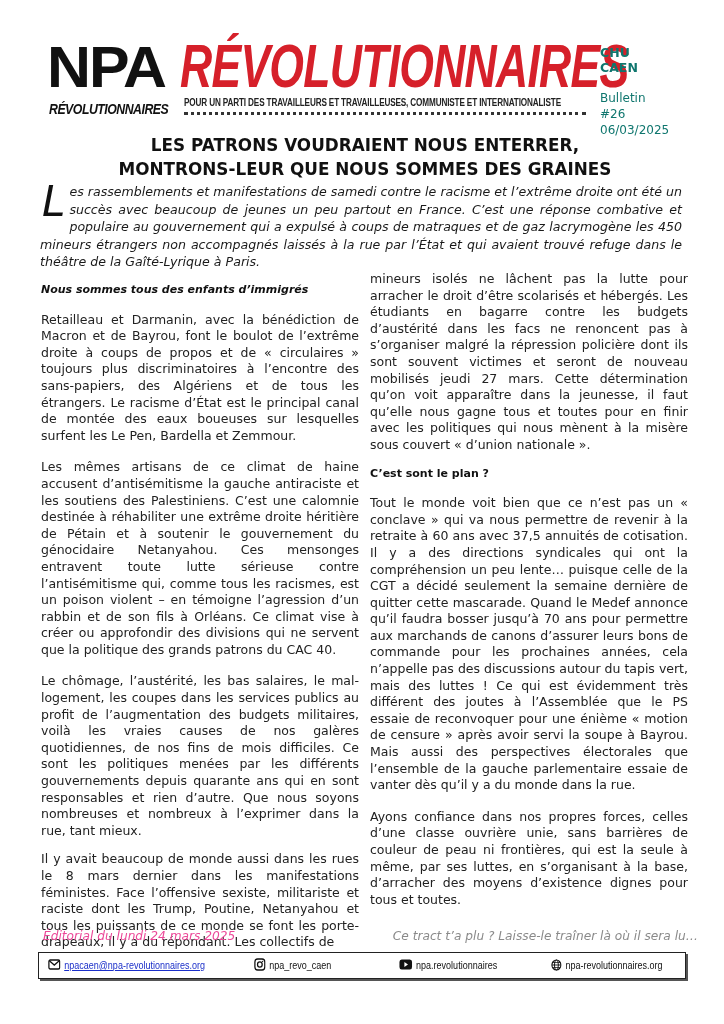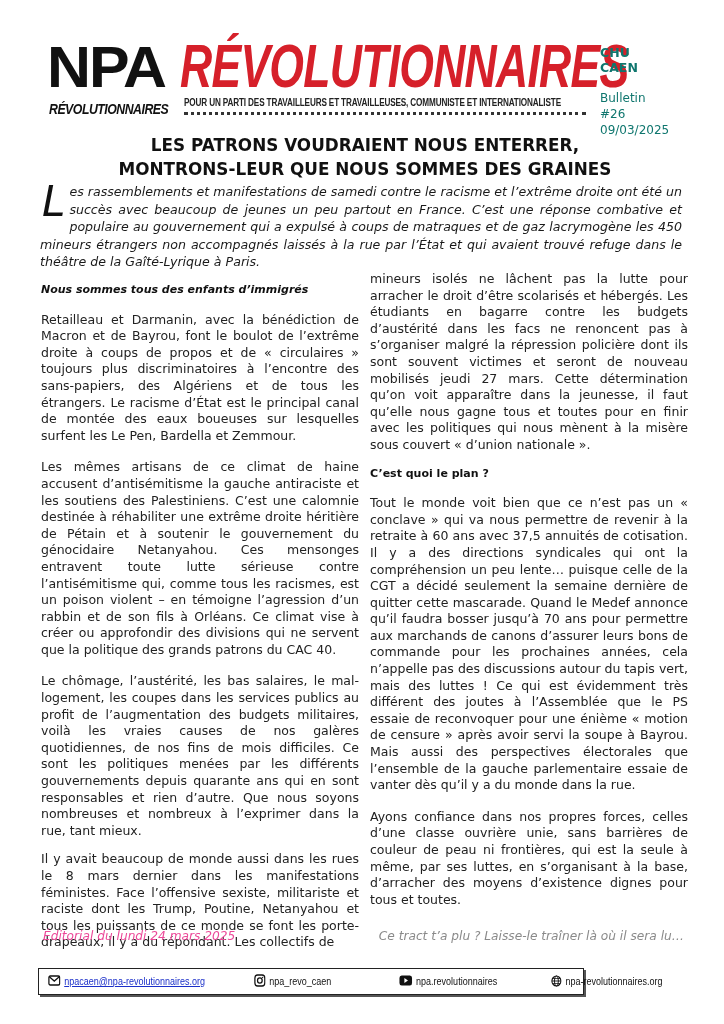--- a/index.html
+++ b/index.html
@@ -22,44 +22,44 @@
     .intro .dropcap { float: left; font-style: italic; font-size: 42px; line-height: 34px; margin: 2px 4px 0 2px; font-weight: normal; color: #111; }
 
     .col { position: absolute; top: 270px; width: 318px; font-size: 12.5px; line-height: 16.6px; text-align: justify; color: #222; }
     .col-left { left: 41px; }
     .col-right { left: 370px; top: 271px; }
     .col p { margin: 0 0 15px 0; hyphens: manual; }
     .col h3 { margin: 12px 0 13px 0; font-size: 11px; font-weight: bold; color: #111; }
     .col h3.italic { font-style: italic; }
 
     .footer-left { position: absolute; left: 43px; top: 929px; font-style: italic; font-size: 12.2px; color: #ec4899; }
-    .footer-right { position: absolute; right: 40px; top: 929px; font-style: italic; font-size: 12.2px; color: #8a8a8a; }
+    .footer-right { position: absolute; right: 26px; top: 929px; font-style: italic; font-size: 12.2px; color: #8a8a8a; }
 
-    .contact-bar { position: absolute; left: 38px; top: 952px; width: 546px; height: 27px; border: 1.5px solid #222; box-sizing: border-box; box-shadow: 2px 2px 0 #555; display: flex; align-items: center; font-family: "Liberation Sans", sans-serif; font-size: 10px; color: #111; margin-top: 16px; }
+    .contact-bar { position: absolute; left: 38px; top: 952px; width: 648px; height: 27px; border: 1.5px solid #222; box-sizing: border-box; box-shadow: 2px 2px 0 #555; display: flex; align-items: center; font-family: "Liberation Sans", sans-serif; font-size: 10px; color: #111; }
     .contact-item { position: absolute; display: flex; align-items: center; gap: 4px; white-space: nowrap; transform: scaleX(0.9); transform-origin: left; }
     .contact-item a { color: #1b2fc9; text-decoration: underline; }
     .ci-mail { left: 9px; }
     .ci-insta { left: 215px; }
     .ci-yt { left: 360px; }
     .ci-web { left: 512px; }
     .ic { display: inline-block; }
   </style>
 </head>
 <body>
 
 <header class="masthead">
   <div class="npa-logo">NPA</div>
   <div class="npa-sub">RÉVOLUTIONNAIRES</div>
   <div class="revo-title">RÉVOLUTIONNAIRES</div>
   <div class="revo-tagline">POUR UN PARTI DES TRAVAILLEURS ET TRAVAILLEUSES, COMMUNISTE ET INTERNATIONALISTE</div>
   <div class="dotted"></div>
   <div class="meta">
     <div class="site">CHU CAEN</div>
     <div class="line">Bulletin #26</div>
-    <div class="line">09/03/2025</div>
+    <div class="line">06/03/2025</div>
   </div>
 </header>
 
 <h1 class="headline" style="margin:0;">
   <div>LES PATRONS VOUDRAIENT NOUS ENTERRER,</div>
   <div>MONTRONS-LEUR QUE NOUS SOMMES DES GRAINES</div>
 </h1>
 
 <div class="intro">
   <span class="dropcap">L</span><span>es rassemblements et manifestations de samedi contre le racisme et l’extrême droite ont été un succès avec beaucoup de jeunes un peu partout en France. C’est une réponse combative et populaire au gouvernement qui a expulsé à coups de matraques et de gaz lacrymogène les 450 mineurs étrangers non accompagnés laissés à la rue par l’État et qui avaient trouvé refuge dans le théâtre de la Gaîté-Lyrique à Paris.</span>
@@ -68,21 +68,21 @@
 <section class="col col-left">
   <h3 class="italic">Nous sommes tous des enfants d’immigrés</h3>
   <p>Retailleau et Darmanin, avec la bénédiction de Macron et de Bayrou, font le boulot de l’extrême droite à coups de propos et de « circulaires » toujours plus discriminatoires à l’encontre des sans-papiers, des Algériens et de tous les étrangers. Le racisme d’État est le principal canal de montée des eaux boueuses sur lesquelles surfent les Le Pen, Bardella et Zemmour.</p>
   <p>Les mêmes artisans de ce climat de haine accusent d’antisémitisme la gauche antiraciste et les soutiens des Palestiniens. C’est une calomnie destinée à réhabiliter une extrême droite héritière de Pétain et à soutenir le gouvernement du génocidaire Netanyahou. Ces mensonges entravent toute lutte sérieuse contre l’antisémitisme qui, comme tous les racismes, est un poison violent – en témoigne l’agression d’un rabbin et de son fils à Orléans. Ce climat vise à créer ou approfondir des divisions qui ne servent que la politique des grands patrons du CAC 40.</p>
   <p style="margin-bottom:12px;">Le chômage, l’austérité, les bas salaires, le mal-logement, les coupes dans les services publics au profit de l’augmentation des budgets militaires, voilà les vraies causes de nos galères quotidiennes, de nos fins de mois difficiles. Ce sont les politiques menées par les différents gouvernements depuis quarante ans qui en sont responsables et rien d’autre. Que nous soyons nombreuses et nombreux à l’exprimer dans la rue, tant mieux.</p>
   <p>Il y avait beaucoup de monde aussi dans les rues le 8 mars dernier dans les manifestations féministes. Face l’offensive sexiste, militariste et raciste dont les Trump, Poutine, Netanyahou et tous les puissants de ce monde se font les porte-drapeaux, il y a du répondant. Les collectifs de</p>
 </section>
 
 <section class="col col-right">
   <p style="margin-bottom:12px;">mineurs isolés ne lâchent pas la lutte pour arracher le droit d’être scolarisés et hébergés. Les étudiants en bagarre contre les budgets d’austérité dans les facs ne renoncent pas à s’organiser malgré la répression policière dont ils sont souvent victimes et seront de nouveau mobilisés jeudi 27 mars. Cette détermination qu’on voit apparaître dans la jeunesse, il faut qu’elle nous gagne tous et toutes pour en finir avec les politiques qui nous mènent à la misère sous couvert « d’union nationale ».</p>
-  <h3>C’est quoi le plan ?</h3>
+  <h3>C’est sont le plan ?</h3>
   <p>Tout le monde voit bien que ce n’est pas un « conclave » qui va nous permettre de revenir à la retraite à 60 ans avec 37,5 annuités de cotisation. Il y a des directions syndicales qui ont la compréhension un peu lente… puisque celle de la CGT a décidé seulement la semaine dernière de quitter cette mascarade. Quand le Medef annonce qu’il faudra bosser jusqu’à 70 ans pour permettre aux marchands de canons d’assurer leurs bons de commande pour les prochaines années, cela n’appelle pas des discussions autour du tapis vert, mais des luttes ! Ce qui est évidemment très différent des joutes à l’Assemblée que le PS essaie de reconvoquer pour une énième « motion de censure » après avoir servi la soupe à Bayrou. Mais aussi des perspectives électorales que l’ensemble de la gauche parlementaire essaie de vanter dès qu’il y a du monde dans la rue.</p>
   <p>Ayons confiance dans nos propres forces, celles d’une classe ouvrière unie, sans barrières de couleur de peau ni frontières, qui est la seule à même, par ses luttes, en s’organisant à la base, d’arracher des moyens d’existence dignes pour tous et toutes.</p>
 </section>
 
 <div class="footer-left">Éditorial du lundi 24 mars 2025</div>
 <div class="footer-right">Ce tract t’a plu ? Laisse-le traîner là où il sera lu…</div>
 
 <footer class="contact-bar">
   <div class="contact-item ci-mail">
     <span class="ic">

